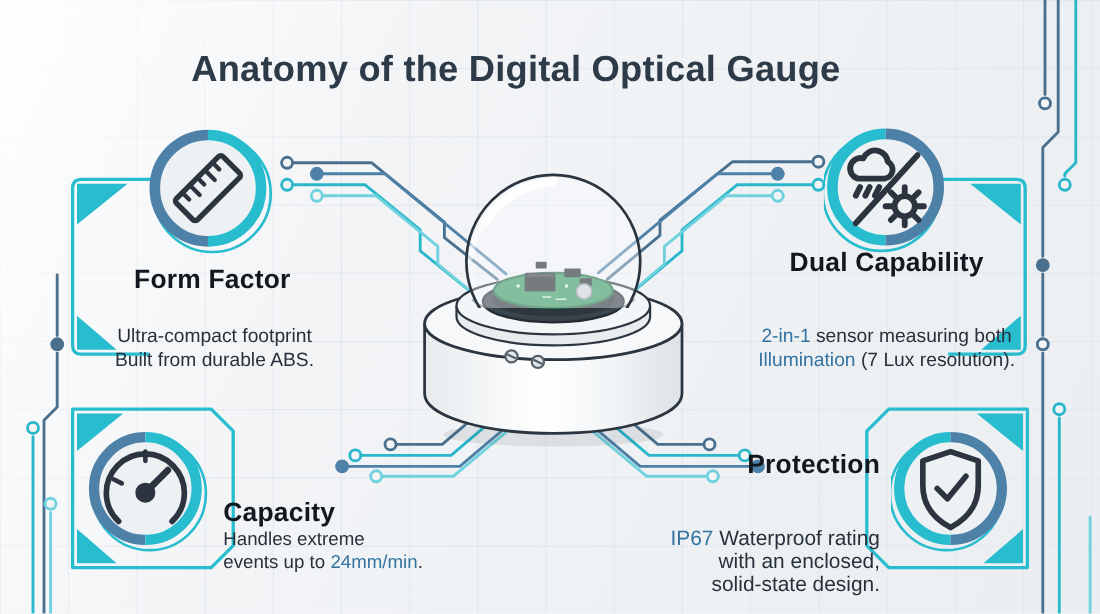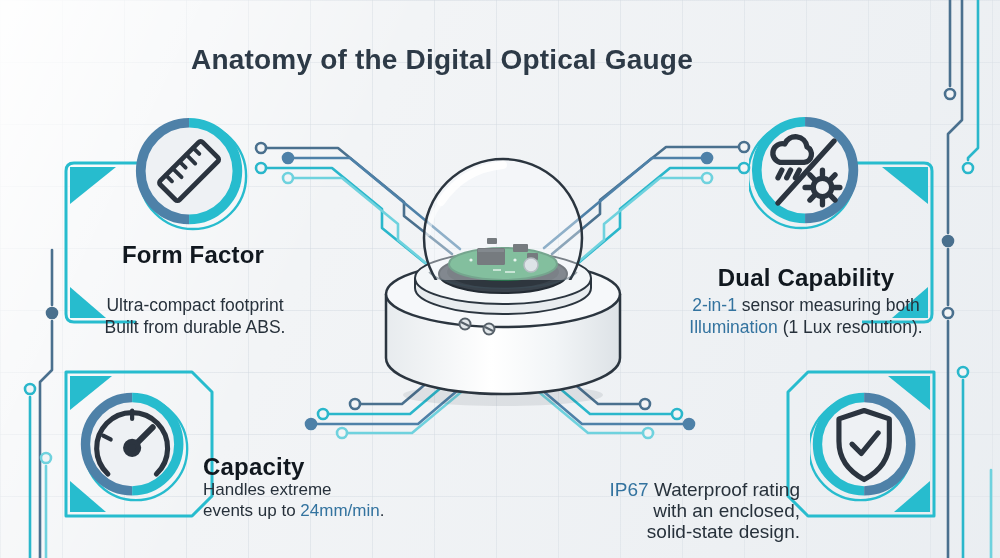--- a/index.html
+++ b/index.html
@@ -8,21 +8,21 @@
     position:relative;width:1000px;height:558px;overflow:hidden;
     background-color:#f2f4f6;
     background-image:
       linear-gradient(115deg, rgba(255,255,255,0.95) 0%, rgba(255,255,255,0) 34%, rgba(228,233,238,0.55) 100%),
       linear-gradient(to right, rgba(210,217,224,0.5) 1px, transparent 1px),
       linear-gradient(to bottom, rgba(210,217,224,0.5) 1px, transparent 1px);
     background-size:100% 100%, 62px 62px, 62px 62px;
   }
   .title{
     position:absolute;left:0;top:44px;width:884px;text-align:center;
-    font-size:28px;font-weight:bold;letter-spacing:0.2px;color:var(--title-ink,#2d3a47);
+    font-size:33px;font-weight:bold;letter-spacing:0.2px;color:var(--title-ink,#2d3a47);padding-left:27px;
   }
   svg{display:block;}
   .traces{position:absolute;left:0;top:0;z-index:1;}
   .trace{fill:none;stroke-width:2.6;stroke-linejoin:round;stroke-linecap:round;}
   .t-slate{stroke:var(--trace-slate,#4a708e);}
   .t-steel{stroke:var(--accent-steel,#4e81a8);}
   .t-teal{stroke:var(--trace-teal,#2ab7cb);}
   .t-lteal{stroke:var(--trace-light-teal,#6fd2de);}
   .node{stroke-width:2.6;}
   .n-open{fill:#f2f4f6;}
@@ -207,26 +207,26 @@
     <path d="M58,8 A50,50 0 0 0 58,108" stroke="var(--accent-teal,#27bcce)" stroke-width="10" fill="none"></path>
     <path d="M58,8 A50,50 0 0 1 58,108" stroke="var(--accent-steel,#4e81a8)" stroke-width="10" fill="none"></path>
     <g class="glyph" stroke-width="4.5">
       <path d="M32,50 h25 a8.5,8.5 0 0 0 3,-16 a12,12 0 0 0 -23,-3 a9,9 0 0 0 -5,19 z"></path>
       <path d="M34,58 l-4,8 M43,58 l-4,8 M52,58 l-4,8"></path>
       <path d="M30,92 L88,28"></path>
       <circle cx="76" cy="76" r="9.5"></circle>
       <path d="M76,58 v6 M76,88 v6 M58,76 h6 M88,76 h6 M63,63 l4,4 M85,85 l4,4 M89,63 l-4,4 M67,85 l-4,4"></path>
     </g>
   </svg>
-  <div class="feature-head center" style="left:666px;top:225px;width:280px;margin-top:39px;">
+  <div class="feature-head center" style="left:666px;top:225px;width:280px;">
     <span>Dual Capability</span>
   </div>
   <div class="feature-desc center" style="left:656px;top:254px;width:300px;">
     <div><span class="hl-blue">2-in-1</span><span> sensor measuring both</span></div>
-    <div><span class="hl-blue">Illumination</span><span> (1 Lux resolution).</span></div>
+    <div><span class="hl-blue">Illumination</span><span> (7 Lux resolution).</span></div>
   </div>
 
   <svg class="badge" style="left:78px;top:390px;" width="112" height="112" viewBox="0 0 120 120">
     <circle cx="62" cy="63" r="55" fill="none" stroke="var(--accent-teal,#27bcce)" stroke-width="2.5"></circle>
     <circle cx="58" cy="58" r="52" fill="#eef1f4"></circle>
     <path d="M58,8 A50,50 0 0 0 58,108" stroke="var(--accent-steel,#4e81a8)" stroke-width="10" fill="none"></path>
     <path d="M58,8 A50,50 0 0 1 58,108" stroke="var(--accent-teal,#27bcce)" stroke-width="10" fill="none"></path>
     <g class="glyph" stroke-width="6">
       <path d="M32,90 A38,38 0 1 1 84,90"></path>
       <path d="M58,22 v9 M27,49 l8,4" stroke-width="4.5"></path>
@@ -245,19 +245,22 @@
   <svg class="badge" style="left:810px;top:390px;" width="112" height="112" viewBox="0 0 120 120">
     <circle cx="54" cy="63" r="55" fill="none" stroke="var(--accent-teal,#27bcce)" stroke-width="2.5"></circle>
     <circle cx="58" cy="58" r="52" fill="#eef1f4"></circle>
     <path d="M58,8 A50,50 0 0 0 58,108" stroke="var(--accent-teal,#27bcce)" stroke-width="10" fill="none"></path>
     <path d="M58,8 A50,50 0 0 1 58,108" stroke="var(--accent-steel,#4e81a8)" stroke-width="10" fill="none"></path>
     <g class="glyph" stroke-width="5">
       <path d="M58,22 L85,31 V55 C85,76 73,88 58,96 C43,88 31,76 31,55 V31 Z"></path>
       <path d="M45,58 L55,68 L73,46"></path>
     </g>
   </svg>
+  <div class="feature-head right" style="right:200px;top:409px;width:160px;">
+    <span>Protection</span>
+  </div>
   <div class="feature-desc right" style="right:200px;top:439px;width:230px;font-size:19px;line-height:21px;">
     <div><span class="hl-blue">IP67</span><span> Waterproof rating</span></div>
     <div>with an enclosed,</div>
     <div>solid-state design.</div>
   </div>
 
 </div>
 
 </body></html>

